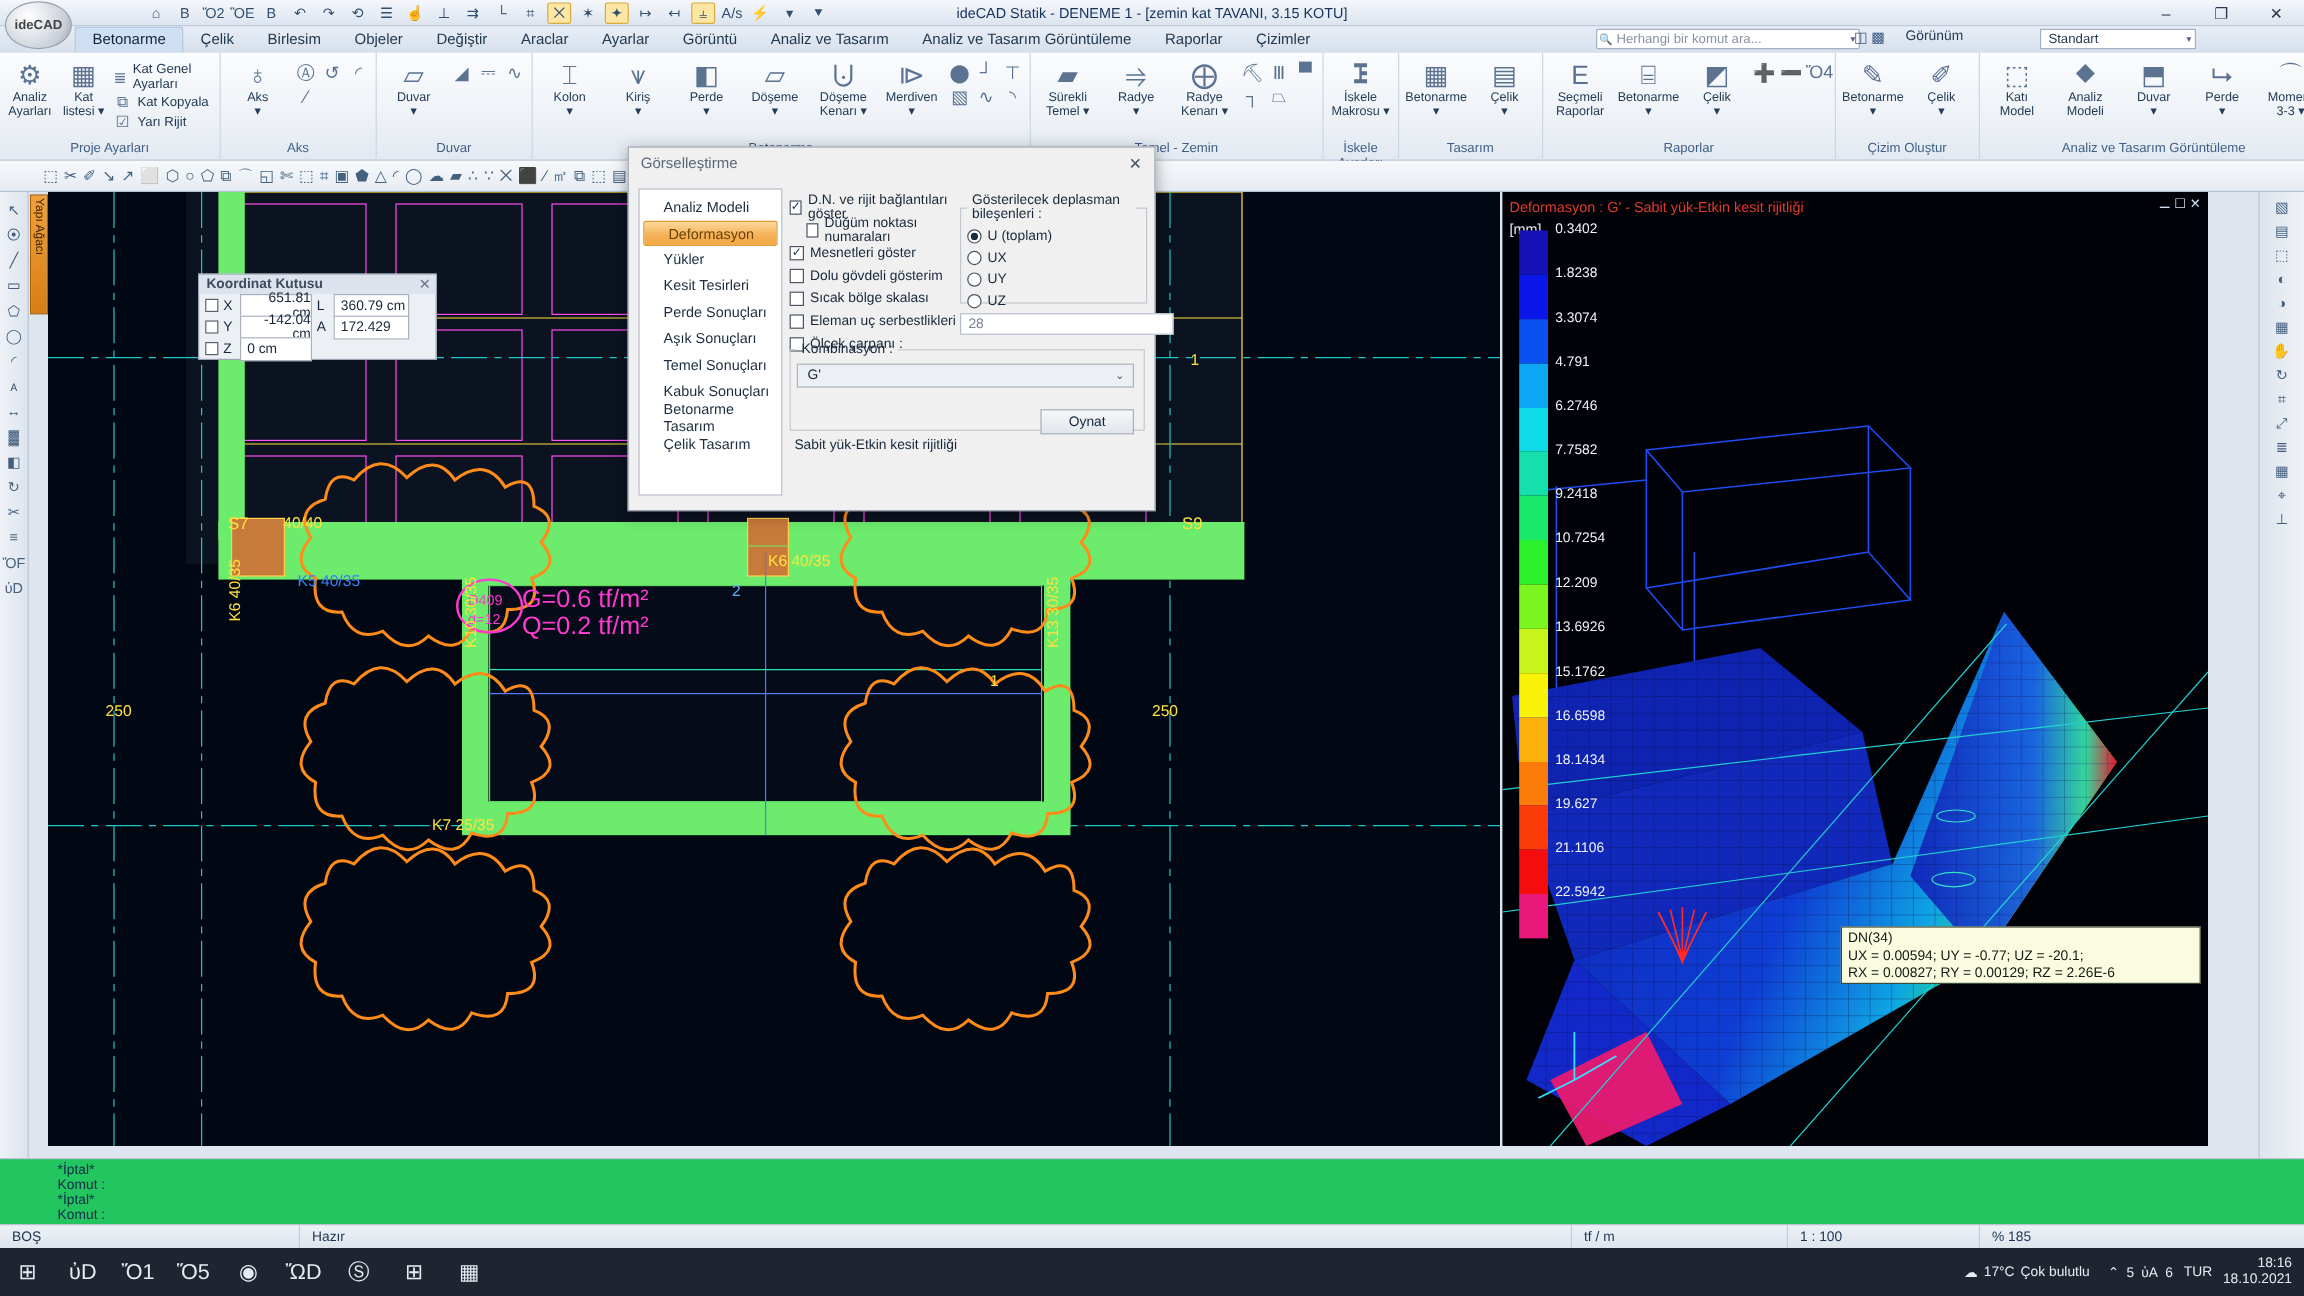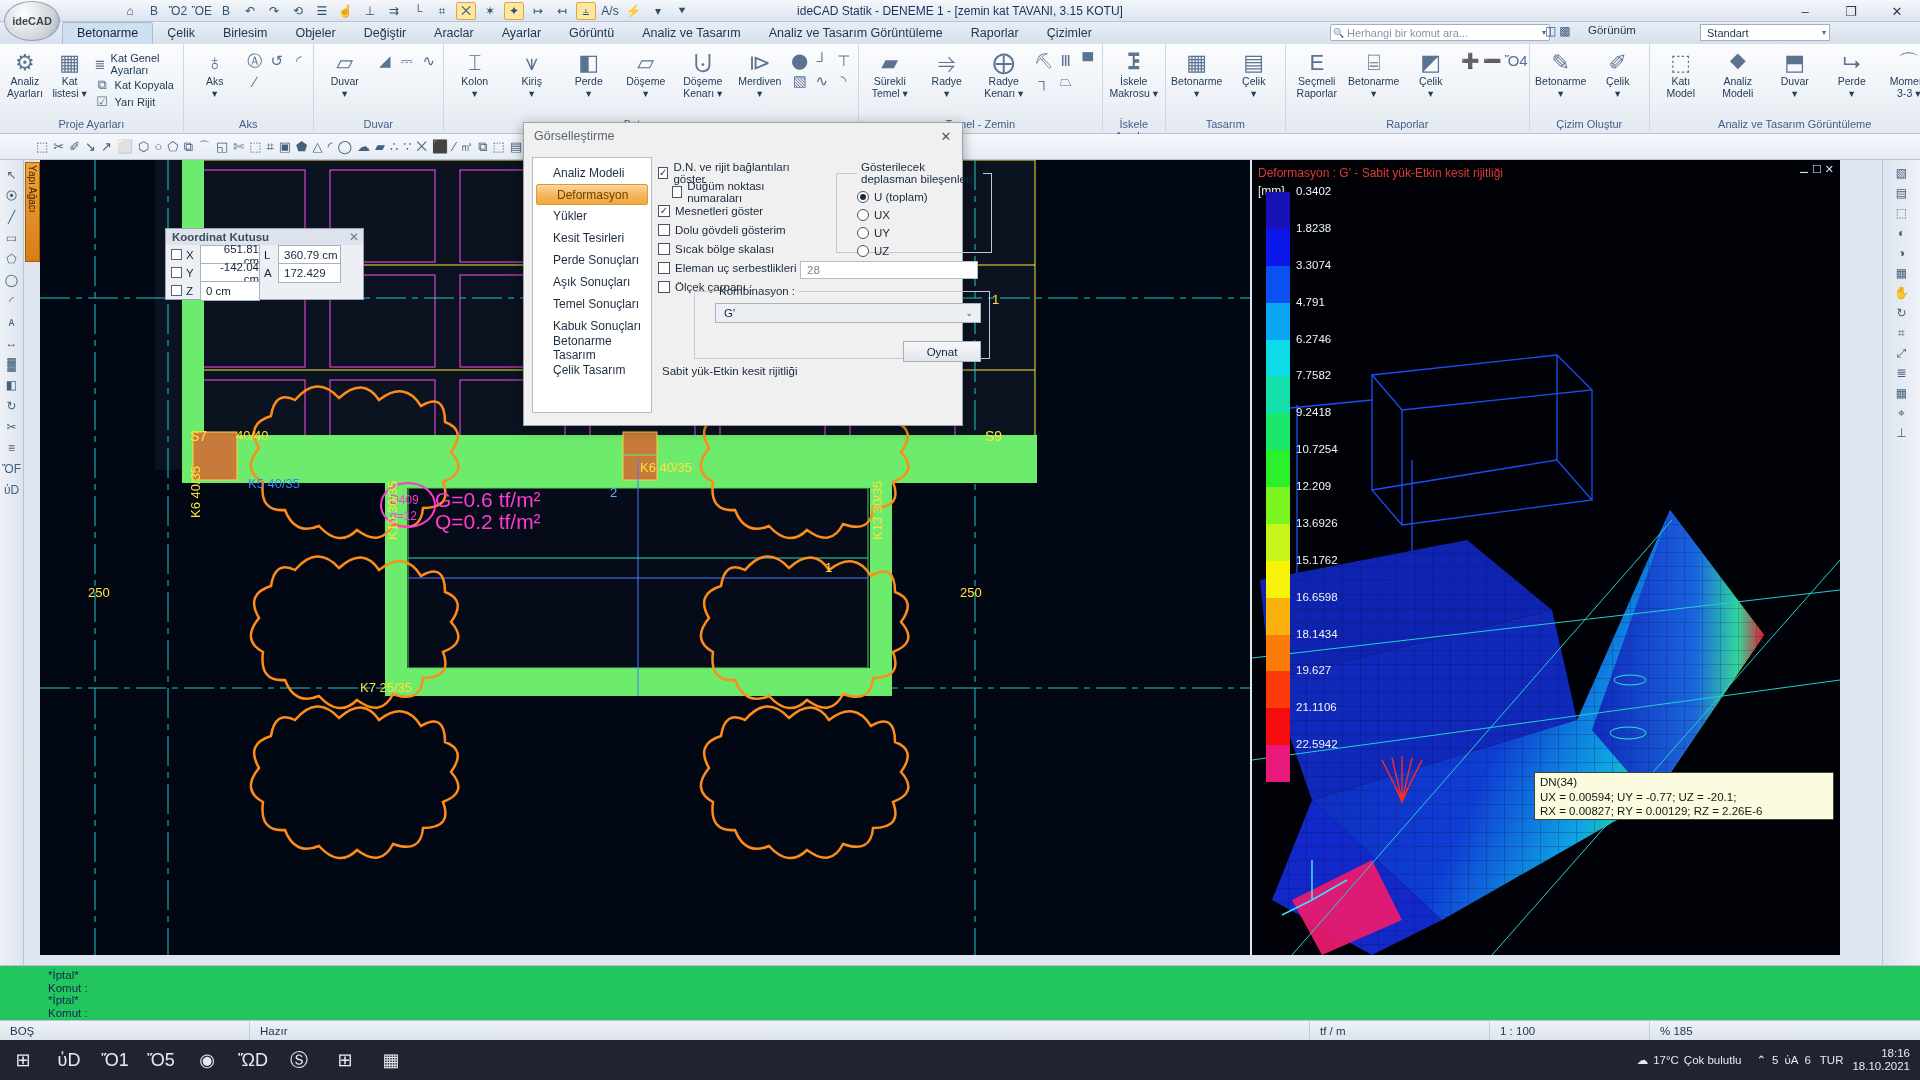--- a/index.html
+++ b/index.html
@@ -123,21 +123,21 @@
   #dnav .ni.sel { background:linear-gradient(#fdd79a,#f5b35c 55%,#f3a63f); border:1px solid #dd9a33;
      color:#6a4306; font-weight:normal; border-radius:2px; margin:0 3px; height:21px;}
   #dright { position:absolute; left:134px; top:34px; width:298px; height:256px; }
   .chk { display:flex; align-items:center; gap:5px; height:16px; font-size:11.5px; color:#18283a;}
   .box { width:12px;height:12px;border:1px solid #4a5463; background:#fff; display:inline-flex;
       align-items:center; justify-content:center; font-size:10px; color:#17324f; line-height:10px;}
   .rad { width:12px;height:12px;border:1px solid #4a5463; border-radius:50%; background:#fff;
       display:inline-flex; align-items:center;justify-content:center; }
   .rad i{ width:6px;height:6px;border-radius:50%; background:#1b2b3c; display:none;}
   .rad.on i{ display:block;}
-  fieldset { border:1px solid #c2c8d0; padding:4px 8px 8px 20px;margin-left:36px; }
+  fieldset { border:1px solid #c2c8d0; padding:4px 8px 8px 5px; }
   legend { font-size:11.5px; color:#18283a; padding:0 4px;}
   .txtin { background:#fff; border:1px solid #b4bcc6; height:18px; font-size:11.5px; color:#7a838f;
      display:flex; align-items:center; padding-left:6px;}
   .combo { background:#eceff3; border:1px solid #aab3bd; height:20px; font-size:11.5px; color:#16263a;
      display:flex; align-items:center; padding-left:8px; position:relative;}
   .combo .cv{ position:absolute; right:7px; font-size:9px; color:#41505f;}
   .btn { background:linear-gradient(#f6f7f9,#e2e6ec); border:1px solid #a7b0bb; height:21px;
      font-size:11.5px; color:#16263a; display:flex;align-items:center;justify-content:center;}
   
   #koord { position:absolute; left:165px; top:228px; width:199px; height:72px;

